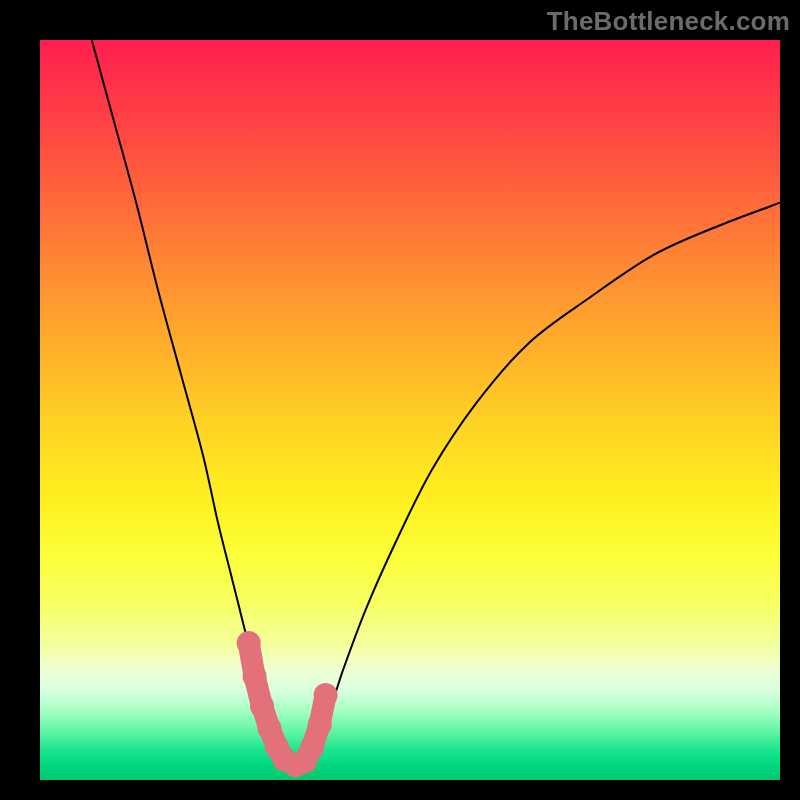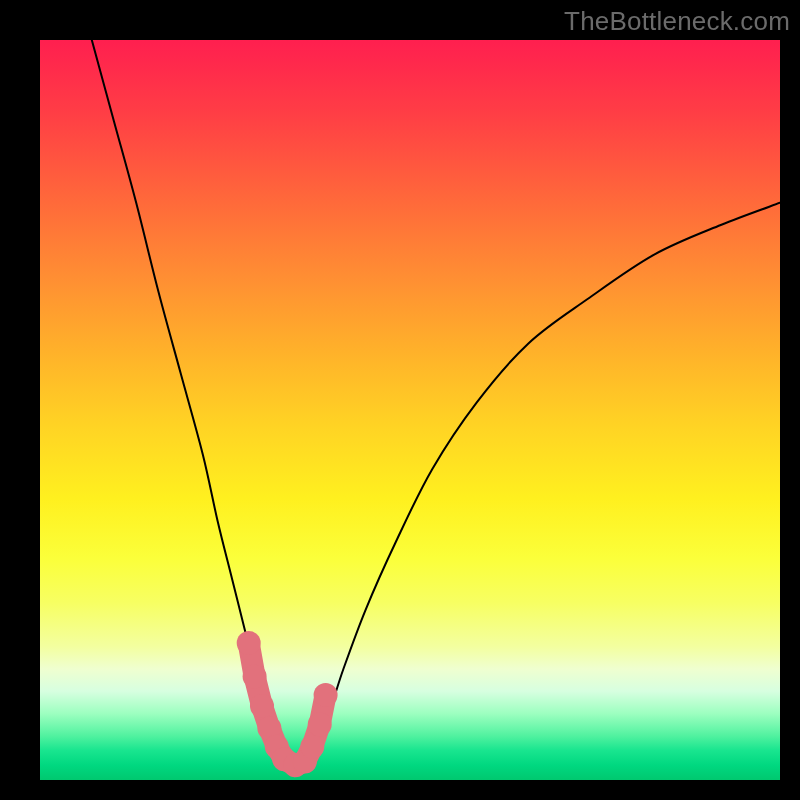--- a/index.html
+++ b/index.html
@@ -43,21 +43,21 @@
       #00d880 98%,
       #00c86f 100%
     );
   }
   .watermark {
     position: absolute;
     top: 6px;
     right: 10px;
     color: #6b6b6b;
     font-size: 26px;
-    font-weight: 400;
+    font-weight: 700;
     letter-spacing: 0.2px;
     user-select: none;
   }
   svg {
     position: absolute;
     inset: 0;
   }
   svg path.curve {
     fill: none;
     stroke: #000;

